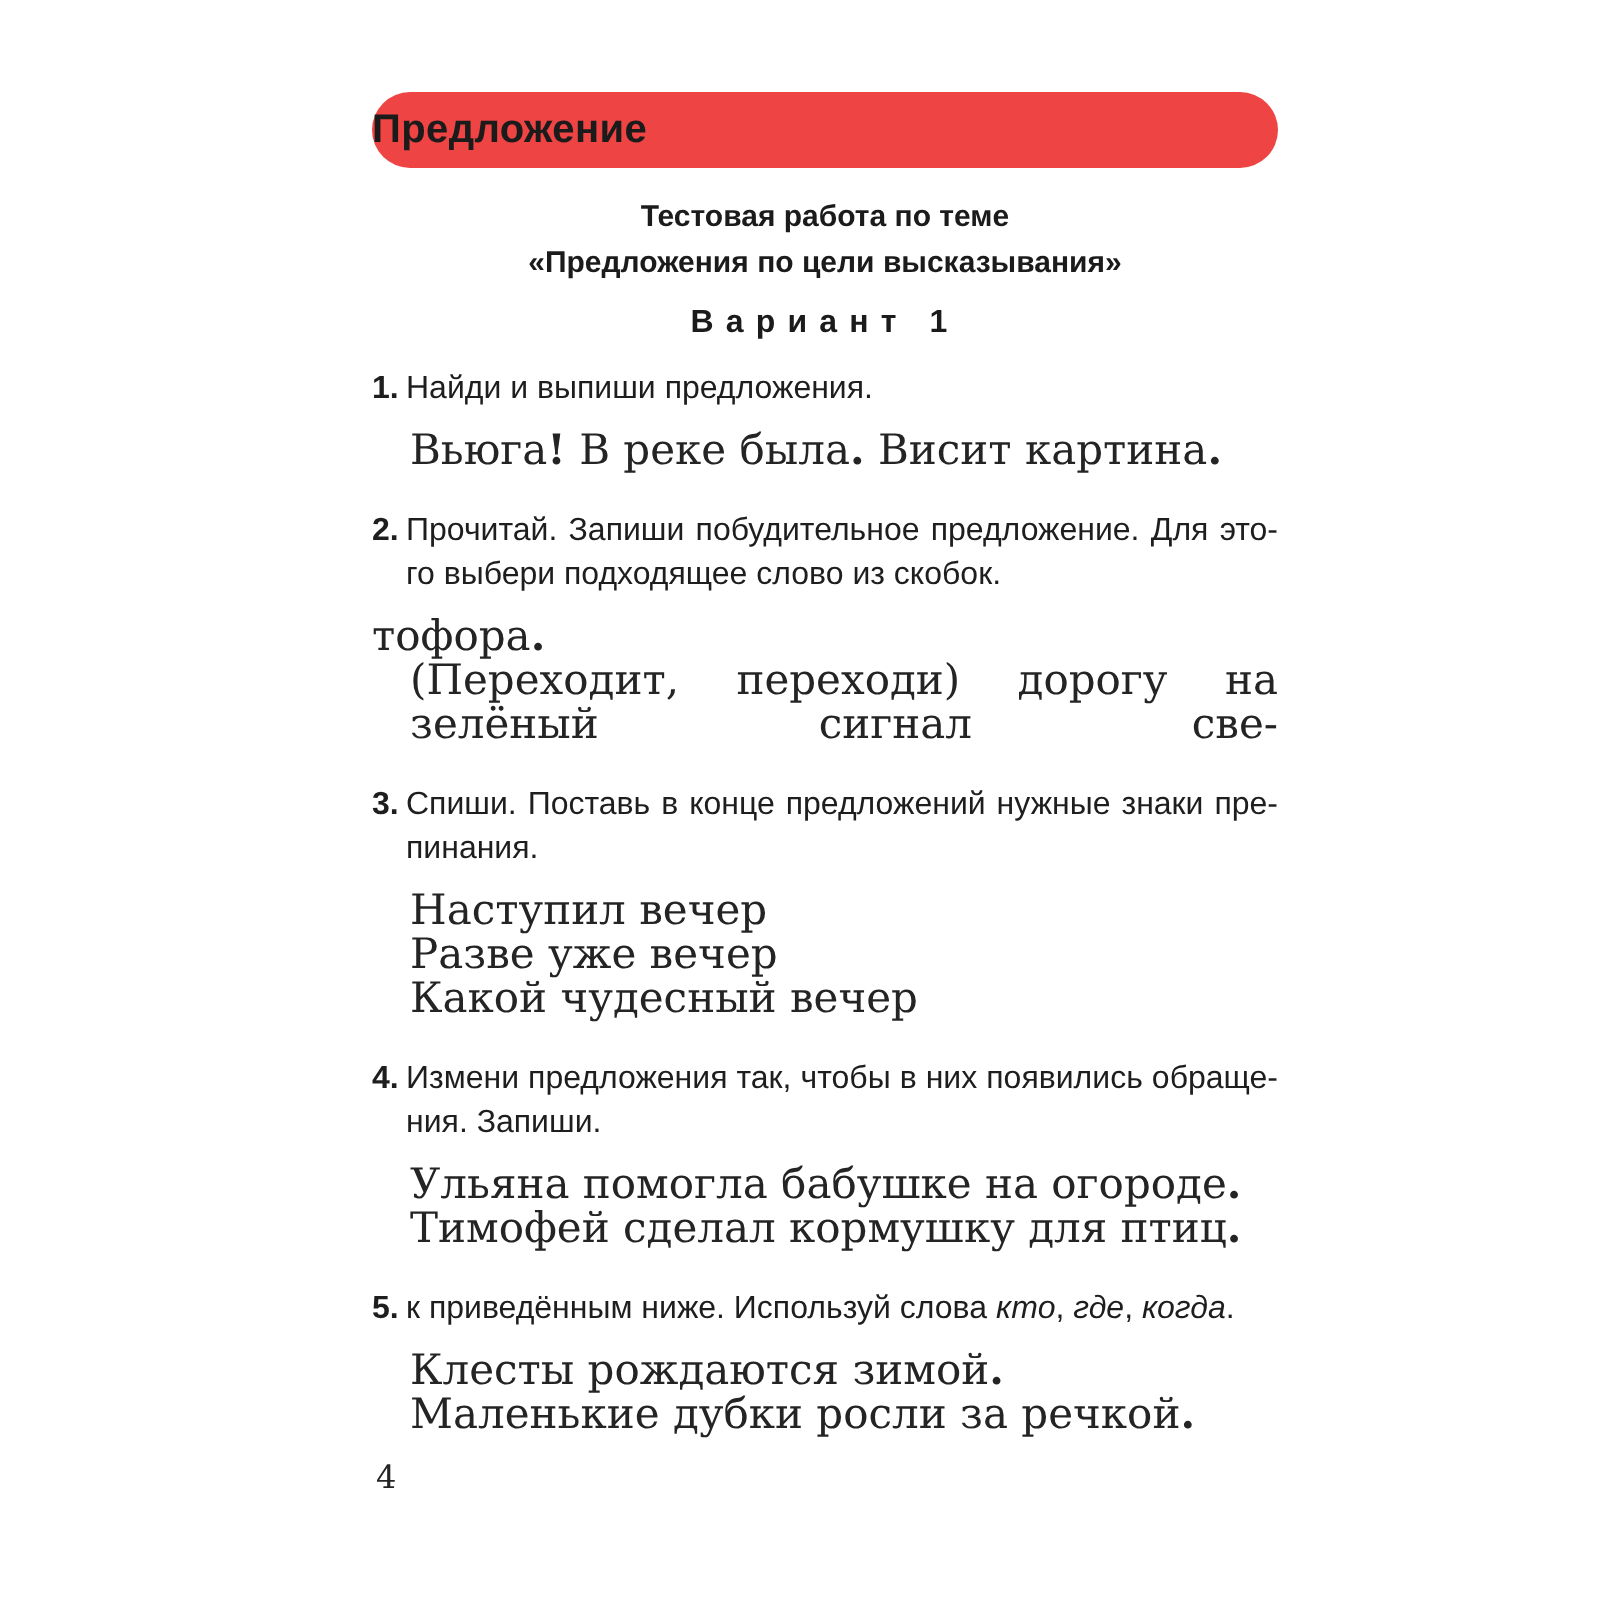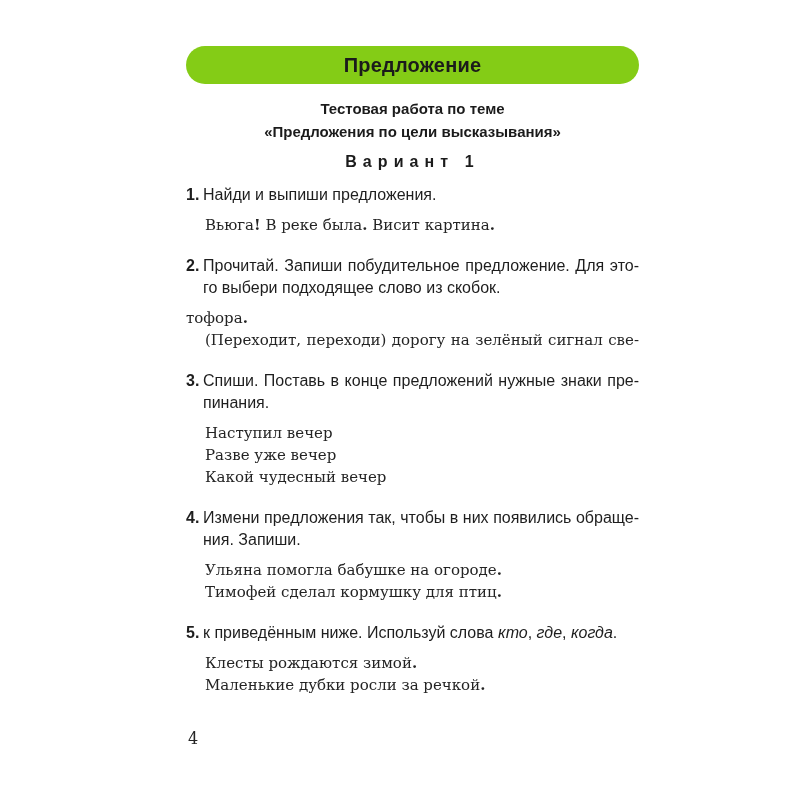--- a/index.html
+++ b/index.html
@@ -19,24 +19,24 @@
   }
   .content {
     position: absolute;
     left: 186px;
     top: 46px;
     width: 453px;
   }
   .header-pill {
     height: 38px;
     border-radius: 19px;
-    background: #84cc16;
+    background: #ef4444;
     display: flex;
     align-items: center;
-    justify-content: center;
+    justify-content: flex-start;
   }
   .header-pill span {
     font-weight: bold;
     font-size: 20px;
     color: #1b1b1b;
     letter-spacing: 0.2px;
   }
   .test-title {
     margin-top: 13px;
     text-align: center;
@@ -72,21 +72,21 @@
     padding-left: 17px;
     font-size: 16px;
   }
   .instr-line {
     line-height: 22px;
     white-space: pre-wrap;
   }
   .task-exercise {
     margin-top: 8px;
     font-family: "DejaVu Serif", serif;
-    font-size: 15px;
+    font-size: 21px;
     color: #242424;
   }
   .ex-line {
     line-height: 22px;
     padding-left: 19px;
     white-space: pre-wrap;
   }
   .ex-line.outdent { padding-left: 0; }
   .justify {
     white-space: normal;

